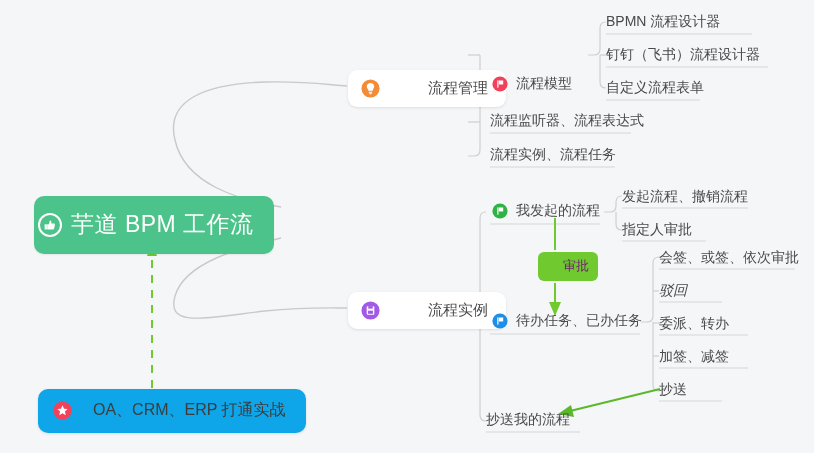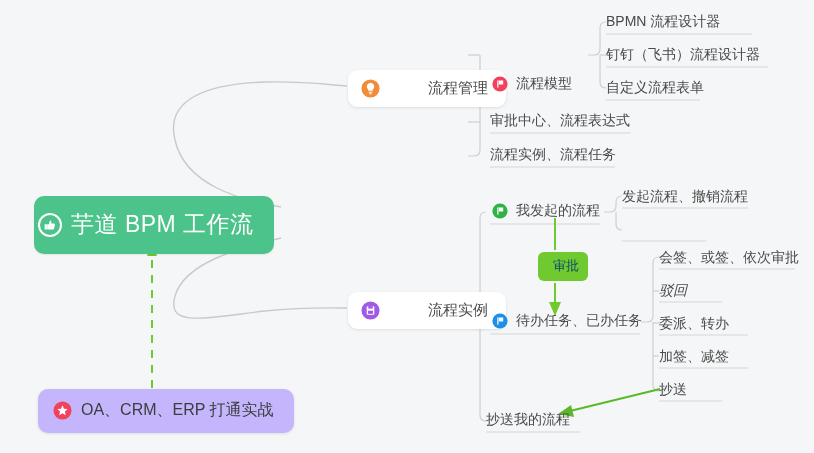--- a/index.html
+++ b/index.html
@@ -44,35 +44,36 @@
     font-size:14px;
     color:#4a4a4a;
     padding:3px 6px 5px 2px;
   }
   .leaf .label{margin-left:0;}
   .leaf.with-icon .label{margin-left:8px;}
 
   
   .tag{
     background:#6fc92f;
-    color:#0c4a6e;
+    color:#701a75;
     border-radius:6px;
     font-size:13px;
-    padding:5px 9px 6px 15px;
+    padding:5px 9px 6px 25px;
     justify-content:center;
   }
 
   
   .callout{
-    background:#c4b5fd;
+    background:#0ea5e9;
     border-radius:10px;
     padding:11px 20px 12px 15px;
     font-size:16px;
     color:#3d3d3d;
     box-shadow:0 1px 3px rgba(0,0,0,.10);
+    gap:12px;
   }
   .callout .label{margin-left:9px;}
 
   .icon{display:inline-flex;align-items:center;justify-content:center;flex:0 0 auto;}
   .icon svg{display:block;}
 </style>
 </head>
 <body>
 
 <div id="canvas">
@@ -178,21 +179,21 @@
     <span class="label">BPMN 流程设计器</span>
   </div>
   <div class="node leaf" style="left:604px;top:43px;">
     <span class="label">钉钉（飞书）流程设计器</span>
   </div>
   <div class="node leaf" style="left:604px;top:76px;">
     <span class="label">自定义流程表单</span>
   </div>
 
   <div class="node leaf" style="left:488px;top:109px;">
-    <span class="label">审批中心、流程表达式</span>
+    <span class="label">流程监听器、流程表达式</span>
   </div>
   <div class="node leaf" style="left:488px;top:143px;align-items:center;">
     <span class="label">流程实例、流程任务</span>
   </div>
 
   <div class="node branch" style="left:348px;top:292px;">
     <span class="icon">
       <svg width="19" height="19" viewBox="0 0 20 20">
         <circle cx="10" cy="10" r="9.5" fill="#a259e6"></circle>
         <rect x="6" y="5.4" width="8" height="9.2" rx="1.1" fill="#ffffff"></rect>
@@ -210,20 +211,23 @@
         <rect x="6.6" y="5.2" width="1.5" height="9.6" rx="0.6" fill="#ffffff"></rect>
         <path d="M8.5 5.6 L14 5.6 L14 10.6 L8.5 10.6 Z" fill="#ffffff"></path>
       </svg>
     </span>
     <span class="label">我发起的流程</span>
   </div>
 
   <div class="node leaf" style="left:620px;top:185px;">
     <span class="label">发起流程、撤销流程</span>
   </div>
+  <div class="node leaf" style="left:620px;top:218px;">
+    <span class="label">指定人审批</span>
+  </div>
 
   <div class="node tag" style="left:538px;top:252px;">
     <span class="label">审批</span>
   </div>
 
   <div class="node leaf with-icon" style="left:490px;top:309px;">
     <span class="icon">
       <svg width="16" height="16" viewBox="0 0 20 20">
         <circle cx="10" cy="10" r="9.5" fill="#1d8fe8"></circle>
         <rect x="6.6" y="5.2" width="1.5" height="9.6" rx="0.6" fill="#ffffff"></rect>

